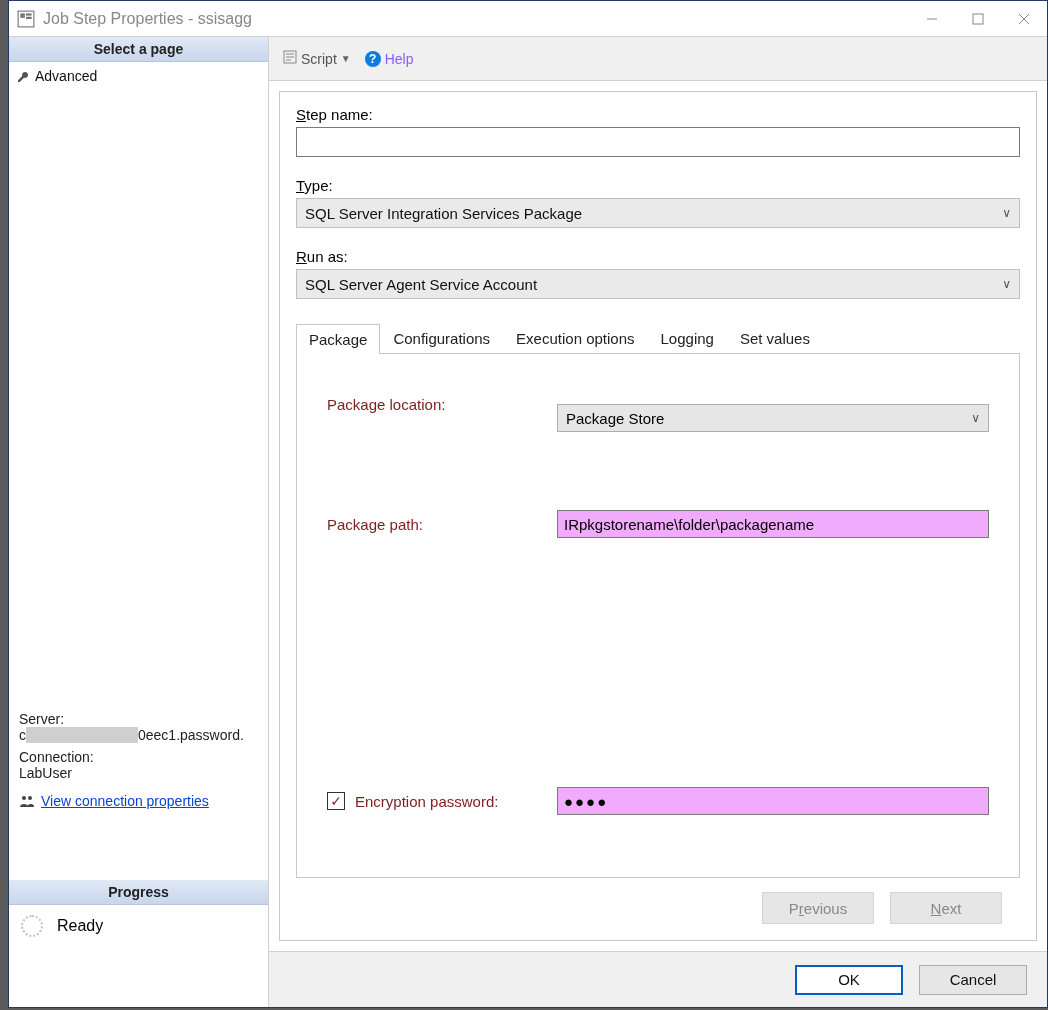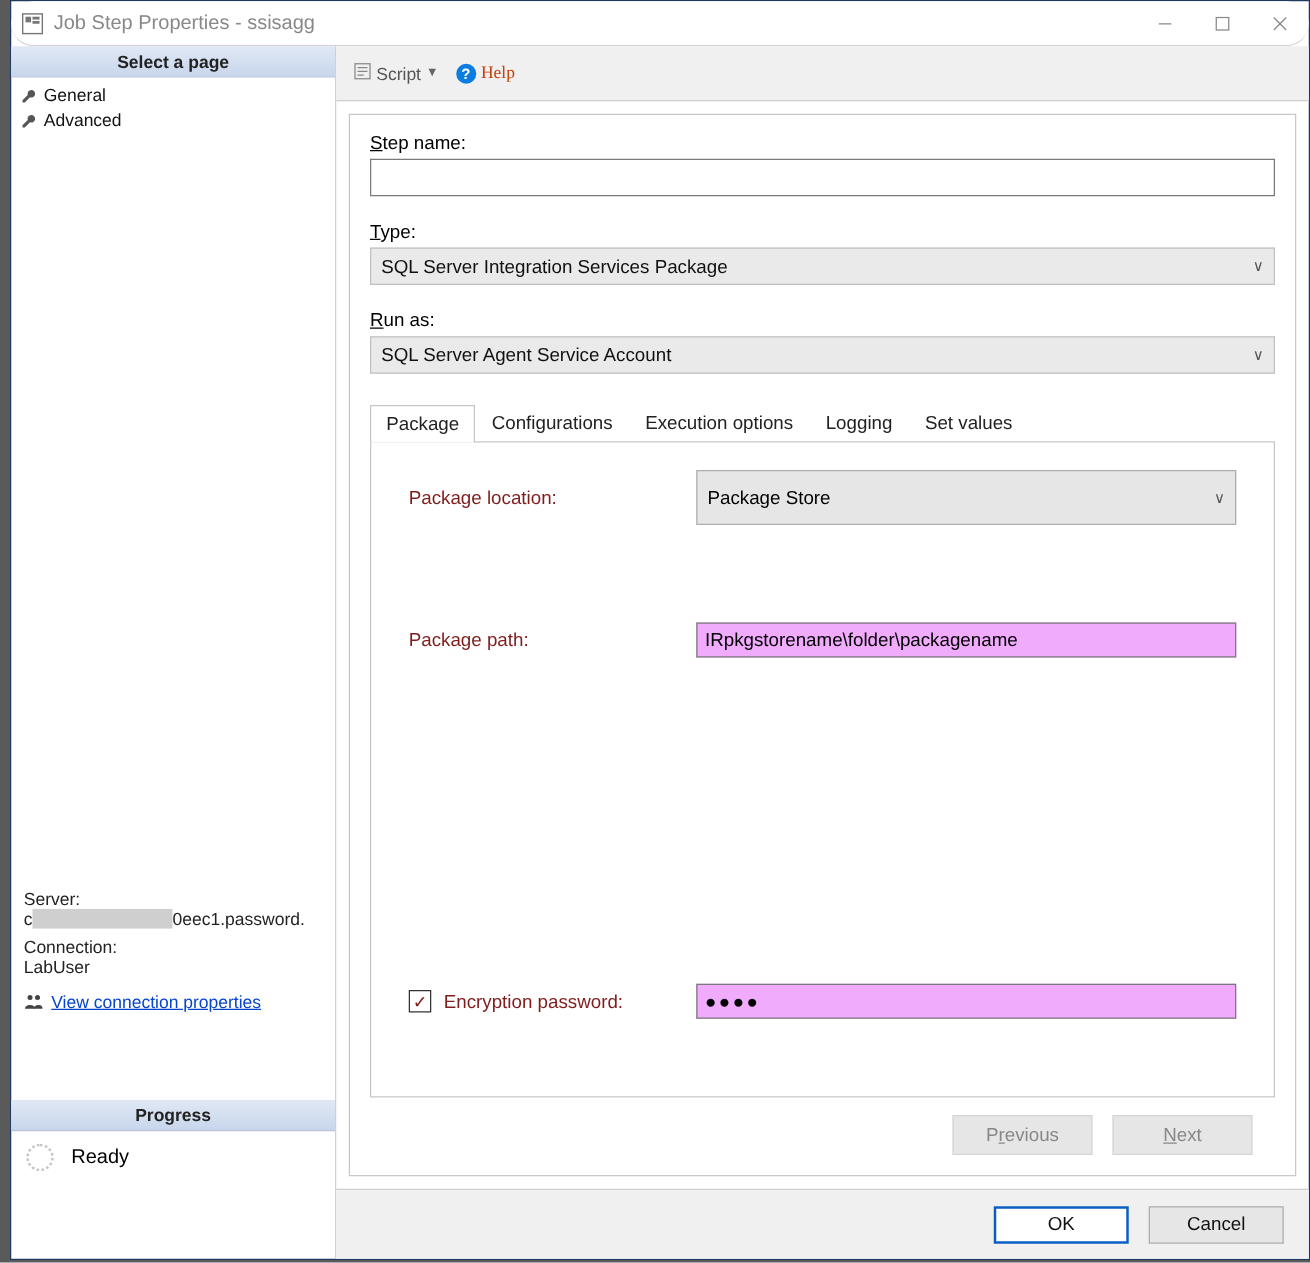--- a/index.html
+++ b/index.html
@@ -1,18 +1,18 @@
 <!DOCTYPE html>
 <html><head>
 <meta charset="utf-8">
 <style>
   * { box-sizing: border-box; font-family: "Segoe UI", Tahoma, sans-serif; }
   body { margin: 0; background: #5a5a5a; width: 1048px; height: 1010px; overflow: hidden; }
   .window { background: #fff; width: 1040px; height: 1008px; margin: 0 0 0 8px; border: 1px solid #1e3a5f; display: flex; flex-direction: column; }
-  .titlebar { height: 36px; background: #fff; display: flex; align-items: center; padding: 0 0 0 8px; border-bottom: 1px solid #d0d0d0; color: #888; border-radius: 18px; }
+  .titlebar { height: 36px; background: #fff; display: flex; align-items: center; padding: 0 0 0 8px; border-bottom: 1px solid #d0d0d0; color: #888; }
   .titlebar-icon { width: 18px; height: 18px; margin-right: 8px; display:inline-flex; align-items:center; justify-content:center;}
   .titlebar-text { font-size: 16px; flex: 0 0 auto; }
   .titlebar-spacer { flex: 1; }
   .winbtn { width: 46px; height: 36px; display: flex; align-items: center; justify-content: center; color: #888; }
   .winbtn svg { width: 12px; height: 12px; }
 
   .body-split { flex: 1; display: flex; min-height: 0; }
   .left-pane { width: 260px; border-right: 1px solid #d0d0d0; display: flex; flex-direction: column; }
   .pane-header { background: linear-gradient(#e0e8f5,#c8d6ec); padding: 4px 8px; font-weight: bold; font-size: 14px; color: #222; border-bottom: 1px solid #b7c4db; text-align: center;}
   .page-list { padding: 4px 6px; }
@@ -42,21 +42,21 @@
   .sel-chev{color:#555;font-size:12px;}
 
   .tabs-wrap{margin-top:24px; flex:1; display:flex; flex-direction:column;}
   .tabstrip{display:flex; align-items:flex-end; gap:0; position:relative; z-index:2;}
   .tab{padding:6px 12px; font-size:15px; color:#222; border:1px solid transparent; border-bottom:none; background:transparent; cursor:default;}
   .tab.active{border-color:#c7c7c7; background:#fff; position:relative; top:1px;}
   .tab-panel{flex:1;border:1px solid #c7c7c7; padding:22px 30px; display:flex; flex-direction:column;}
   .row{display:flex; align-items:center; margin-bottom:18px;}
   .row-label{width:230px; font-size:15px;color:#7f1d1d;}
   .row-field{flex:1;}
-  .combo{height:44px;border:1px solid #adadad;background:#e6e6e6;display:flex;align-items:center;justify-content:space-between;padding:0 8px;font-size:15px;}
+  .combo{height:28px;border:1px solid #adadad;background:#e6e6e6;display:flex;align-items:center;justify-content:space-between;padding:0 8px;font-size:15px;margin-top:28px;}
   .textbox{height:28px;border:1px solid #7a7a7a;padding:2px 6px;font-size:15px;width:100%;background:#f0abfc;}
   .spacer-flex{flex:1;}
   .check-row{display:flex;align-items:center;gap:10px;}
   .check{width:18px;height:18px;border:1px solid #333;display:inline-flex;align-items:center;justify-content:center;font-size:14px;background:#fff;}
 
   .nav-row{display:flex; justify-content:flex-end; gap:16px; margin:14px 18px 0 0;}
   .nav-btn{width:112px;height:32px;background:#e6e6e6;border:1px solid #d5d5d5;color:#888;font-size:15px;display:flex;align-items:center;justify-content:center;}
 
   .footer{height:56px;border-top:1px solid #d0d0d0;display:flex;align-items:center;justify-content:flex-end;gap:16px;padding:0 20px;background:#f0f0f0;}
   .dlg-btn{width:108px;height:30px;border:1px solid #adadad;background:#e6e6e6;font-size:15px;display:flex;align-items:center;justify-content:center;color:#111;}
@@ -93,26 +93,20 @@
           <line x1="11" y1="1" x2="1" y2="11" stroke="#888" stroke-width="1"></line>
         </svg>
       </div>
   </div>
 
   <div class="body-split">
 
     <div class="left-pane">
       <div class="pane-header">Select a page</div>
       <div class="page-list">
-        <div class="page-item">
-          <span class="wrench"><svg viewBox="0 0 12 12">
-                <path d="M8 1a3 3 0 00-2.8 4L1 9.2V11h1.8L7 6.8A3 3 0 108 1z" fill="#555"></path>
-              </svg></span>
-          <span>General</span>
-        </div>
         <div class="page-item">
           <span class="wrench"><svg viewBox="0 0 12 12">
                 <path d="M8 1a3 3 0 00-2.8 4L1 9.2V11h1.8L7 6.8A3 3 0 108 1z" fill="#555"></path>
               </svg></span>
           <span>Advanced</span>
         </div>
       </div>
       <div class="left-flex"></div>
       <div class="conn-body">
         <div class="conn-label">Server:</div>
@@ -146,21 +140,21 @@
                 <rect x="1" y="1" width="12" height="12" fill="none" stroke="#888"></rect>
                 <line x1="3" y1="4" x2="11" y2="4" stroke="#888"></line>
                 <line x1="3" y1="7" x2="11" y2="7" stroke="#888"></line>
                 <line x1="3" y1="10" x2="8" y2="10" stroke="#888"></line>
               </svg></span>
           <span>Script</span>
           <span class="chev">▼</span>
         </div>
         <div class="tool-item blue">
           <span class="help-circle">?</span>
-          <span style="color:#c2410c;font-family:Liberation Serif, serif;">Help</span>
+          <span style="color:#8b5cf6;">Help</span>
         </div>
       </div>
 
       <div class="form-area">
         <div class="field-label"><span class="u">S</span><span>tep name:</span></div>
         <input class="text-input" value="" style="">
 
         <div class="field-label" style="margin-top:20px;"><span class="u">T</span><span>ype:</span></div>
         <div class="select-box">
           <span>SQL Server Integration Services Package</span>

